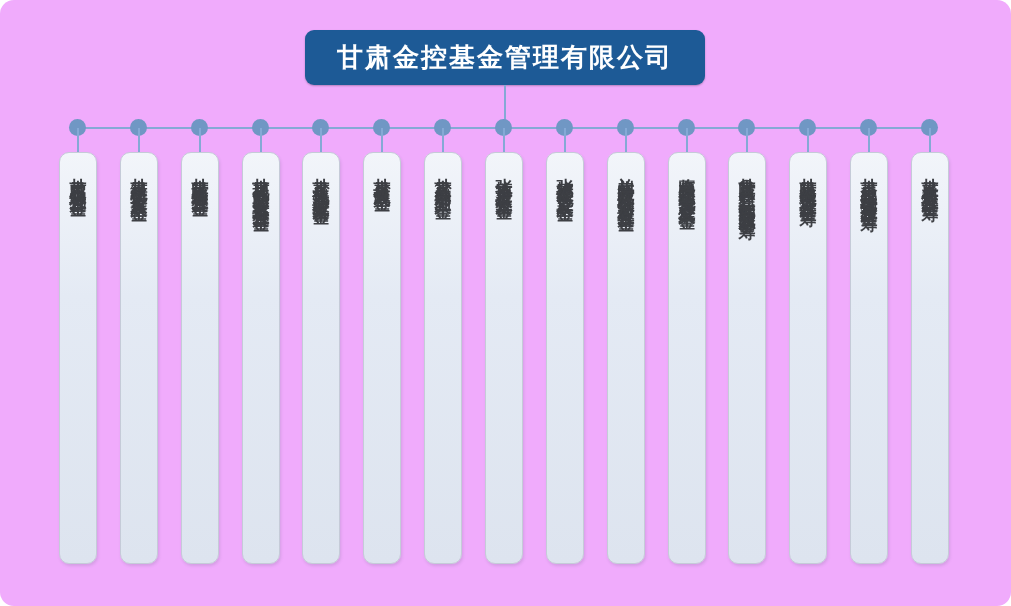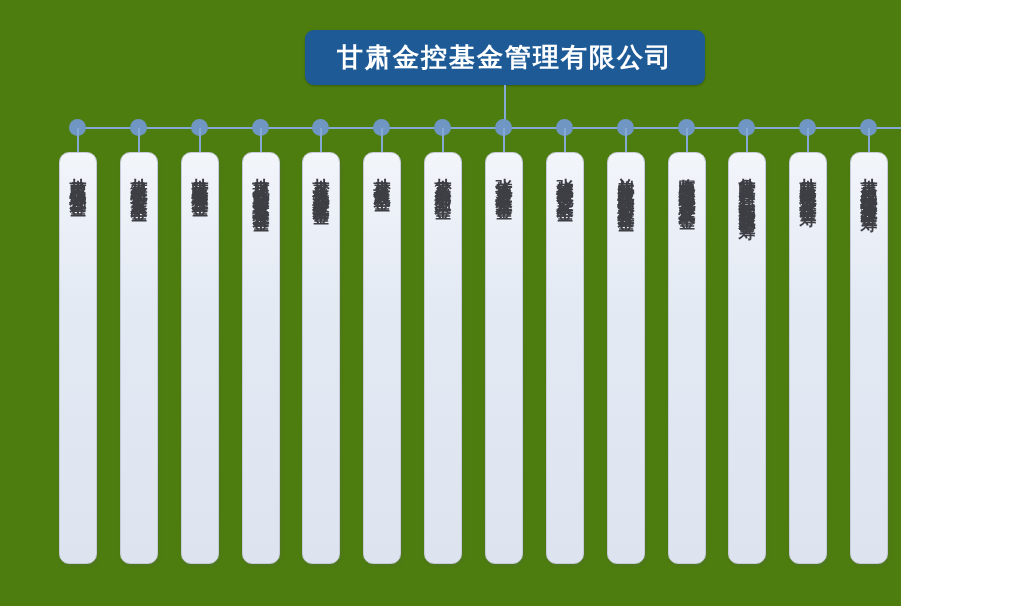--- a/index.html
+++ b/index.html
@@ -3,24 +3,25 @@
 <meta charset="utf-8">
 <style>
   html, body {
     margin: 0;
     padding: 0;
     background: #ffffff;
     font-family: "Liberation Sans", "DejaVu Sans", sans-serif;
   }
   .stage {
     position: relative;
-    width: 901px;
+    width: 1011px;
     height: 606px;
-    background: #4d7c0f;
+    background: #f0abfc;
     overflow: hidden;
+    border-radius: 14px;
   }
   
   .root-node {
     position: absolute;
     left: 305px;
     top: 30px;
     width: 400px;
     height: 55px;
     background: #1d5a96;
     border-radius: 9px;

